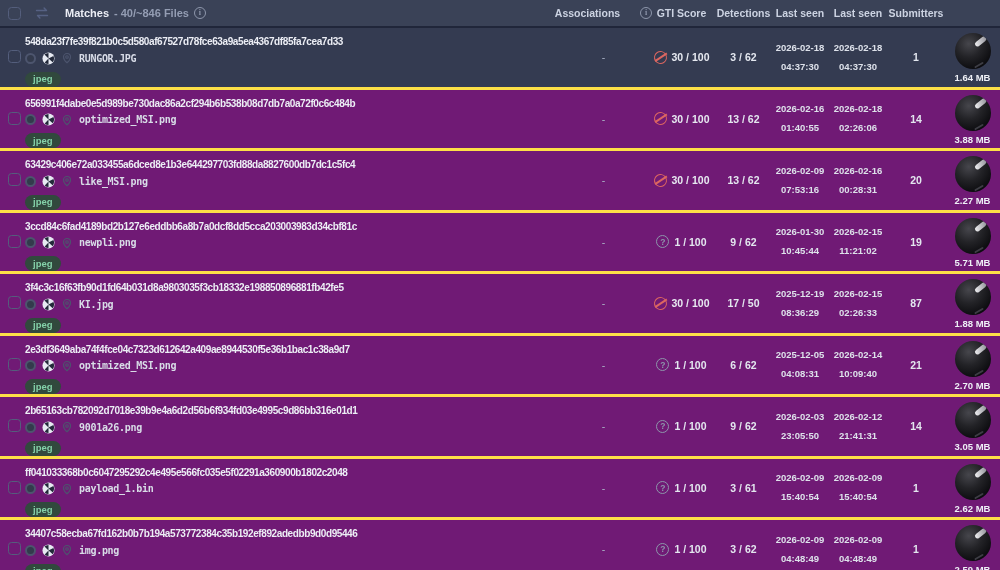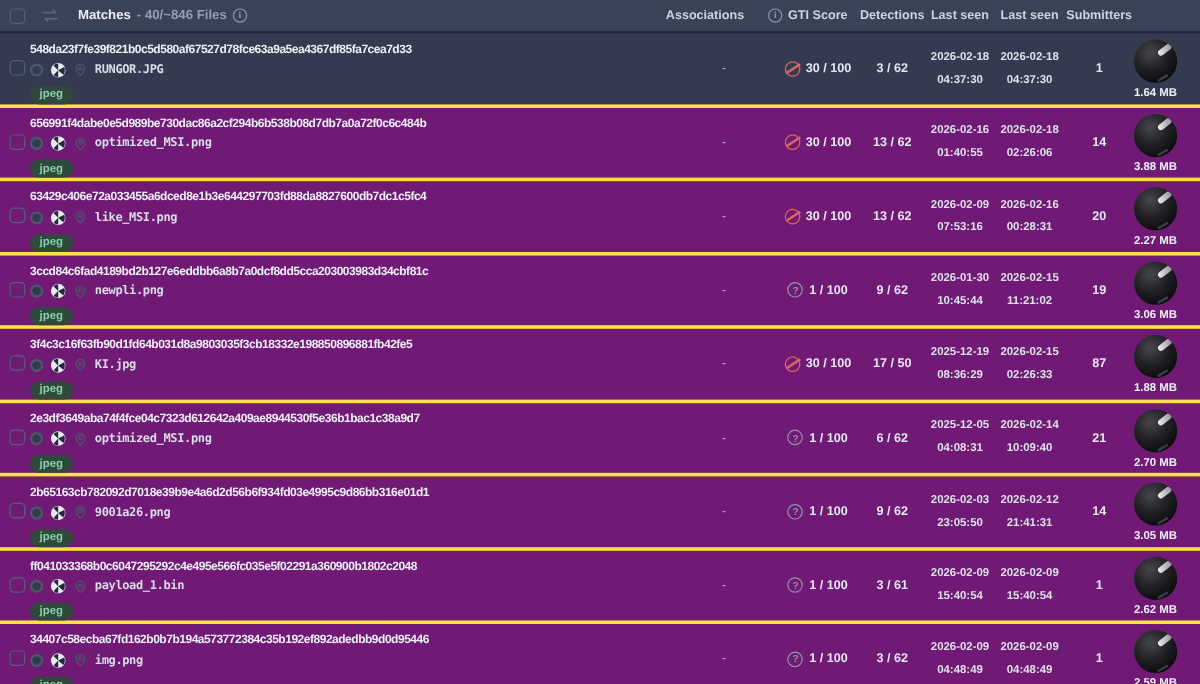--- a/index.html
+++ b/index.html
@@ -96,21 +96,21 @@
   .question { border:1.3px solid var(--undetected,#8d96ab); color:var(--undetected,#8d96ab);
     display:inline-flex; align-items:center; justify-content:center; }
   .question::after { content:"?"; font-size:8.5px; font-weight:bold; line-height:1; }
   .row.malicious .score-val { color:#e7eaf1; }
 
   
   .datecell { display:flex; flex-direction:column; align-items:center; justify-content:center;
     font-size:9.5px; font-weight:bold; color:#dde1ea; line-height:14px; }
 
   
-  .thumbcell { display:flex; flex-direction:column; justify-content:center; gap:4px; padding-top:2px; }
+  .thumbcell { display:flex; flex-direction:column; align-items:center; justify-content:center; gap:4px; padding-top:2px; }
   .thumb {
     position:relative; width:36px; height:36px; border-radius:50%; cursor:pointer;
     background:radial-gradient(circle at 38% 30%, #46464c 0%, #232327 40%, #0b0b0e 78%);
     overflow:hidden;
   }
   .thumb::after { content:""; position:absolute; top:6px; right:4px; width:13px; height:4.5px;
     border-radius:3px; background:linear-gradient(110deg,#f2f2f4,#8f8f97);
     transform:rotate(-38deg); }
   .thumb::before { content:""; position:absolute; bottom:3px; right:7px; width:10px; height:2px;
     border-radius:2px; background:#3d3d44; transform:rotate(-30deg); }
@@ -327,21 +327,21 @@
       <span>2026-01-30</span>
       <span>10:45:44</span>
     </div>
     <div class="cell datecell">
       <span>2026-02-15</span>
       <span>11:21:02</span>
     </div>
     <div class="cell">19</div>
     <div class="thumbcell">
       <span class="thumb"></span>
-      <span class="size">3.06 MB</span>
+      <span class="size">5.71 MB</span>
     </div>
   </div>
       <div class="row malicious">
     <div class="cell-file">
       <span class="checkbox"></span>
       <div class="hash">3f4c3c16f63fb90d1fd64b031d8a9803035f3cb18332e198850896881fb42fe5</div>
       <div class="fileline">
         <span class="disc-icon"></span>
         <span class="globe-icon">
           <svg viewBox="0 0 14 14" width="13" height="13">

